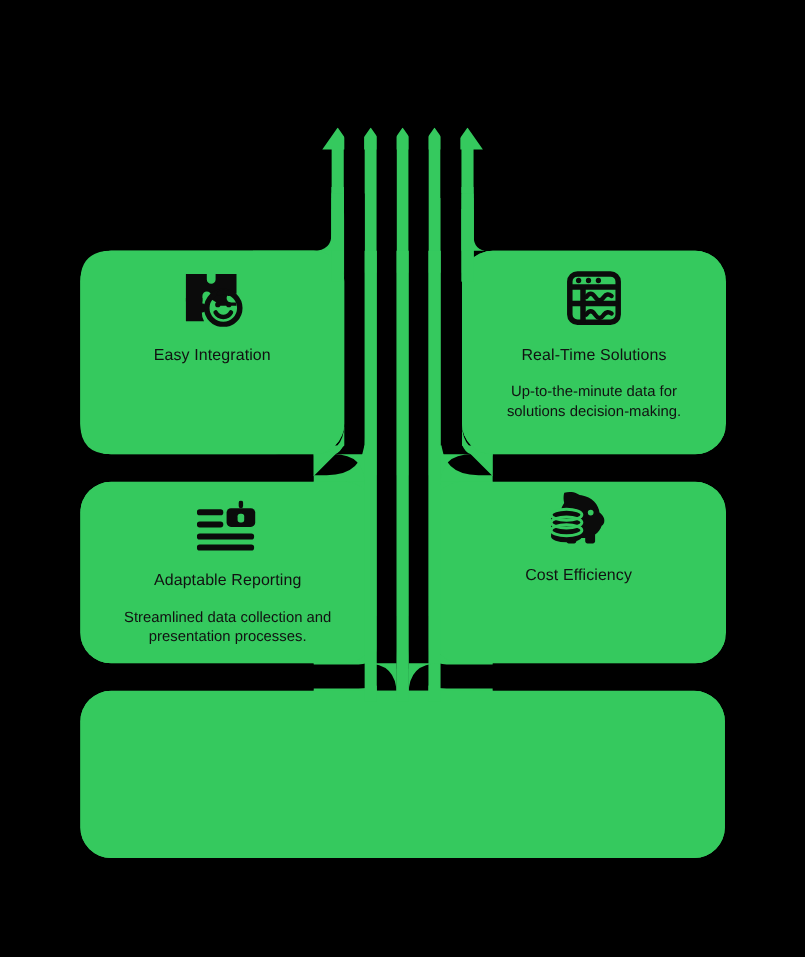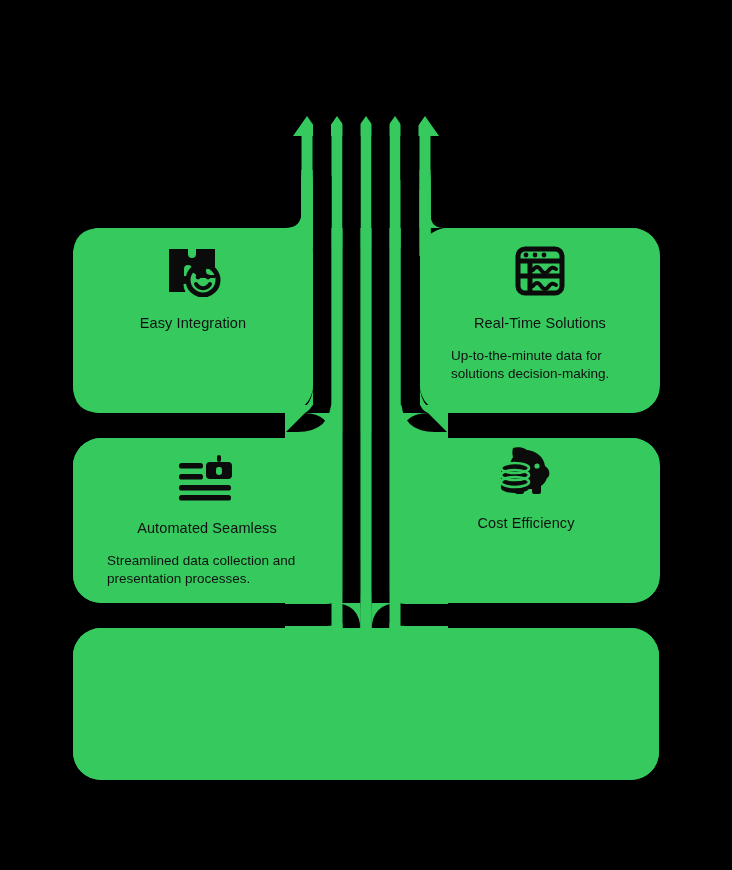--- a/index.html
+++ b/index.html
@@ -17,20 +17,21 @@
   #flow-svg {
     position: absolute; left: 0; top: 0;
     width: 732px; height: 870px;
     display: block;
   }
   .card-content {
     position: absolute;
     display: flex;
     flex-direction: column;
     align-items: center;
+    text-align: center;
     color: #0c0c0c;
     pointer-events: auto;
   }
   .card-icon {
     display: block;
     line-height: 0;
   }
   .card-title {
     font-size: 14.5px;
     font-weight: 400;
@@ -307,21 +308,21 @@
           <rect x="0" y="30" width="52" height="5.5" rx="2.6"></rect>
           <rect x="0" y="40" width="52" height="5.5" rx="2.6"></rect>
           <rect x="38" y="0" width="4" height="7" rx="2"></rect>
           <path d="M31,7 h18 a4,4 0 0 1 4,4 v9 a4,4 0 0 1 -4,4 h-18 a4,4 0 0 1 -4,-4 v-9 a4,4 0 0 1 4,-4 Z"></path>
         </g>
         <g fill="#35c95e">
           <rect x="37" y="12" width="6" height="8" rx="2.4"></rect>
         </g>
       </svg>
     </span>
-    <div class="card-title">Automated Seamless</div>
+    <div class="card-title">Adaptable Reporting</div>
     <div class="card-desc" style="max-width:200px">Streamlined data collection and presentation processes.</div>
   </div>
 
   <div class="card-content" id="c-cost">
     <span class="card-icon">
       <svg width="54" height="50" viewBox="0 0 54 50">
         <g fill="#0b0b0b">
           <path d="M26,4 c11,0 19,7 20,16 c1,1 3,2 4,5 c1,3 0,6 -2,7 c-1,3 -3,6 -6,8 l0,6 c0,1 -1,2 -2,2 l-5,0 c-1,0 -2,-1 -2,-2 l0,-3 l-8,0 l0,3 c0,1 -1,2 -2,2 l-5,0 c-1,0 -2,-1 -2,-2 l0,-7 c-4,-4 -6,-9 -6,-15 c0,-11 8,-20 16,-20 Z"></path>
           <path d="M14,2 c6,-2 13,0 16,4 c-6,0 -12,3 -15,8 c-2,-4 -2,-9 -1,-12 Z"></path>
           <circle cx="38" cy="20" r="2.6" fill="#35c95e"></circle>

